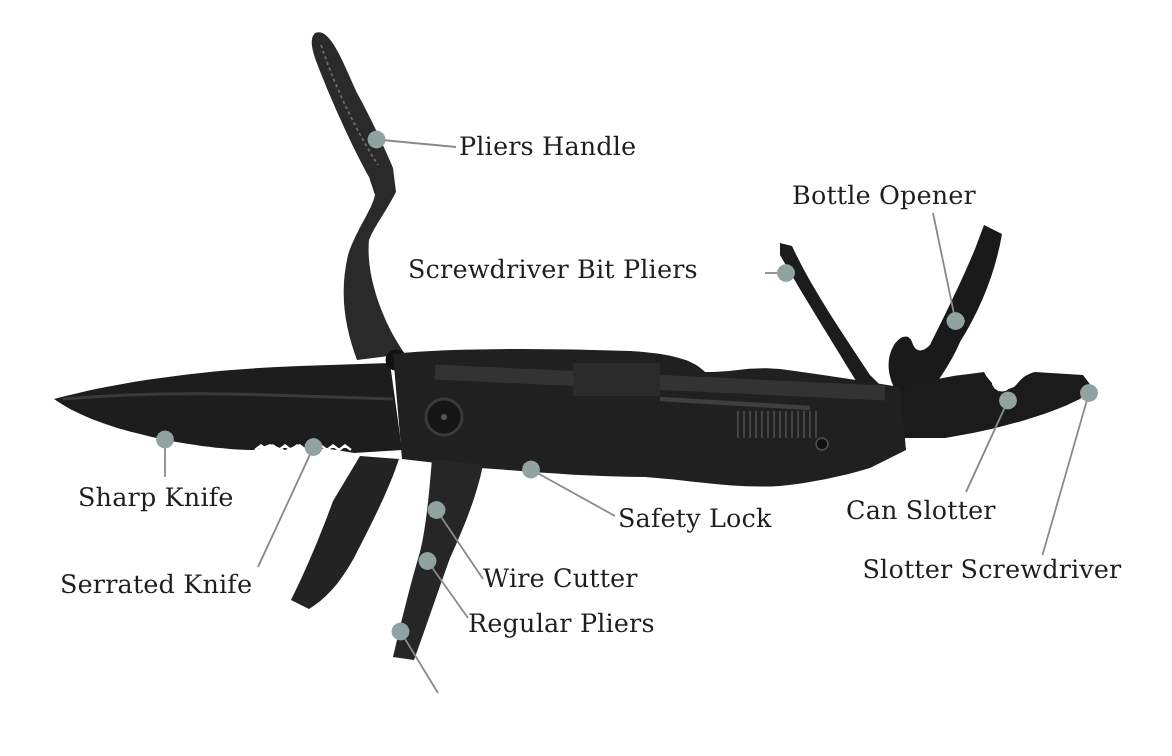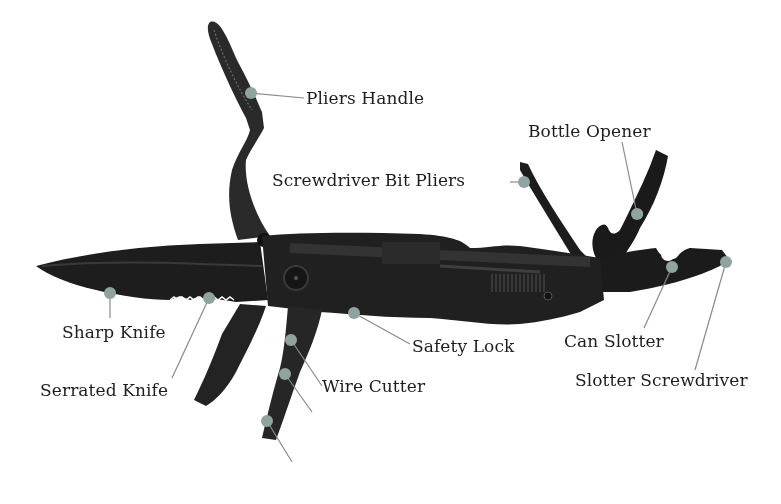--- a/index.html
+++ b/index.html
@@ -101,20 +101,21 @@
       <circle cx="726" cy="262" r="6"></circle>
       <circle cx="291" cy="340" r="6"></circle>
       <circle cx="285" cy="374" r="6"></circle>
       <circle cx="267" cy="421" r="6"></circle>
     </g>
   </svg>
 
   <div class="label" style="left:306px; top:90px;">Pliers Handle</div>
   <div class="label" style="left:272px; top:172px;">Screwdriver Bit Pliers</div>
   <div class="label" style="left:528px; top:123px;">Bottle Opener</div>
-  <div class="label" style="left:62px; top:324px;">Sharp Knife</div>
+  <div class="label" style="left:52px; top:324px;">Sharp Knife</div>
   <div class="label" style="left:40px; top:382px;">Serrated Knife</div>
   <div class="label" style="left:412px; top:338px;">Safety Lock</div>
   <div class="label" style="left:564px; top:333px;">Can Slotter</div>
   <div class="label" style="left:563px; top:372px;margin-left:12px;">Slotter Screwdriver</div>
   <div class="label" style="left:322px; top:378px;">Wire Cutter</div>
+  <div class="label" style="left:312px; top:408px;">Regular Pliers</div>
 
 </div>
 
 </body></html>

